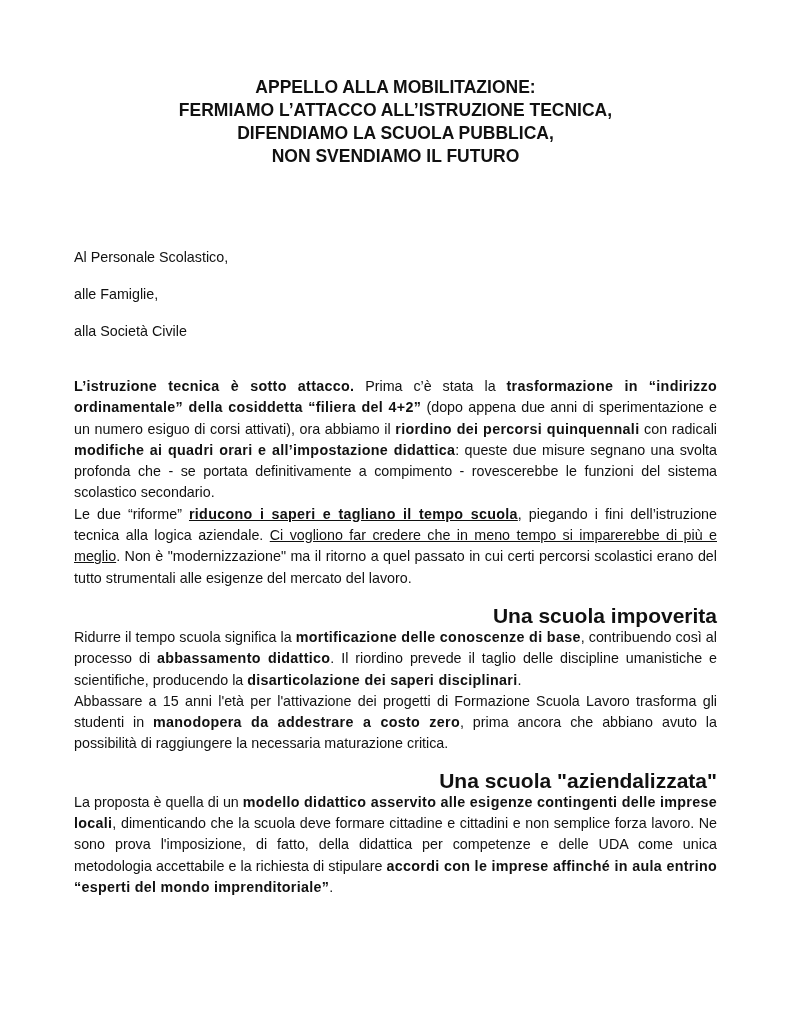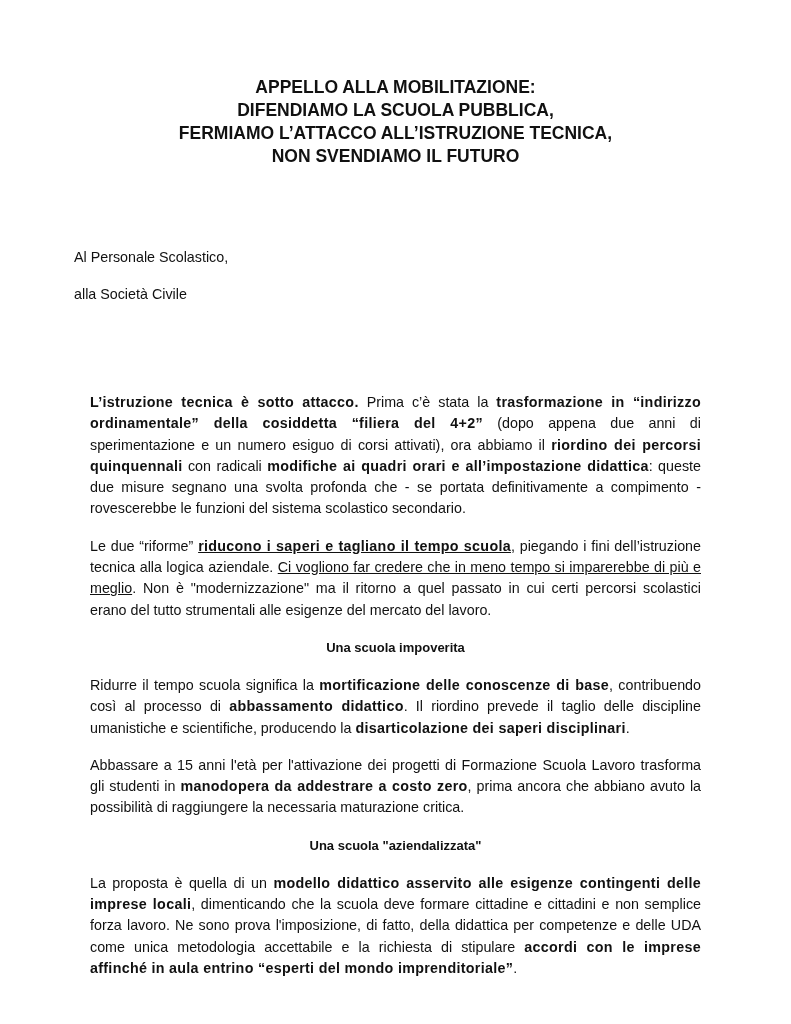--- a/index.html
+++ b/index.html
@@ -43,46 +43,47 @@
   .addressees div { display: block; margin-top: 16px; }
   .body {
     position: absolute;
     top: 376px;
     left: 74px;
     width: 643px;
     font-size: 14.3px;
     line-height: 21.3px;
     text-align: justify;
   }
-  .body p { margin: 16px; }
+  .body p { margin: 0; }
   .body b { font-weight: bold; letter-spacing: 0.3px; }
   .body u { text-decoration: underline; }
   .section-heading {
     font-weight: bold;
-    font-size: 13px;
+    font-size: 21px;
     line-height: 22px;
     margin-top: 15px;
-    text-align: center;
+    text-align: right;
   }
   .sec1-head { margin-top: 16px; }
 </style>
 </head>
 <body>
 
 <div class="page">
 
   <div class="title-block">
     <span class="title-line">APPELLO ALLA MOBILITAZIONE:</span>
+    <span class="title-line">FERMIAMO L’ATTACCO ALL’ISTRUZIONE TECNICA,</span>
     <span class="title-line">DIFENDIAMO LA SCUOLA PUBBLICA,</span>
-    <span class="title-line">FERMIAMO L’ATTACCO ALL’ISTRUZIONE TECNICA,</span>
     <span class="title-line">NON SVENDIAMO IL FUTURO</span>
   </div>
 
   <div class="addressees">
     <div>Al Personale Scolastico,</div>
+    <div>alle Famiglie,</div>
     <div>alla Società Civile</div>
   </div>
 
   <div class="body">
     <p><b>L’istruzione tecnica è sotto attacco.</b><span> Prima c’è stata la </span><b>trasformazione in “indirizzo ordinamentale” della cosiddetta “filiera del 4+2”</b><span> (dopo appena due anni di sperimentazione e un numero esiguo di corsi attivati), ora abbiamo il </span><b>riordino dei percorsi quinquennali</b><span> con radicali </span><b>modifiche ai quadri orari e all’impostazione didattica</b><span>: queste due misure segnano una svolta profonda che - se portata definitivamente a compimento - rovescerebbe le funzioni del sistema scolastico secondario.</span></p>
 
     <p><span>Le due “riforme” </span><b><u>riducono i saperi e tagliano il tempo scuola</u></b><span>, piegando i fini dell’istruzione tecnica alla logica aziendale. </span><u>Ci vogliono far credere che in meno tempo si imparerebbe di più e meglio</u><span>. Non è "modernizzazione" ma il ritorno a quel passato in cui certi percorsi scolastici erano del tutto strumentali alle esigenze del mercato del lavoro.</span></p>
 
     <div class="section-heading sec1-head">Una scuola impoverita</div>
     <p><span>Ridurre il tempo scuola significa la </span><b>mortificazione delle conoscenze di base</b><span>, contribuendo così al processo di </span><b>abbassamento didattico</b><span>. Il riordino prevede il taglio delle discipline umanistiche e scientifiche, producendo la </span><b>disarticolazione dei saperi disciplinari</b><span>.</span></p>

